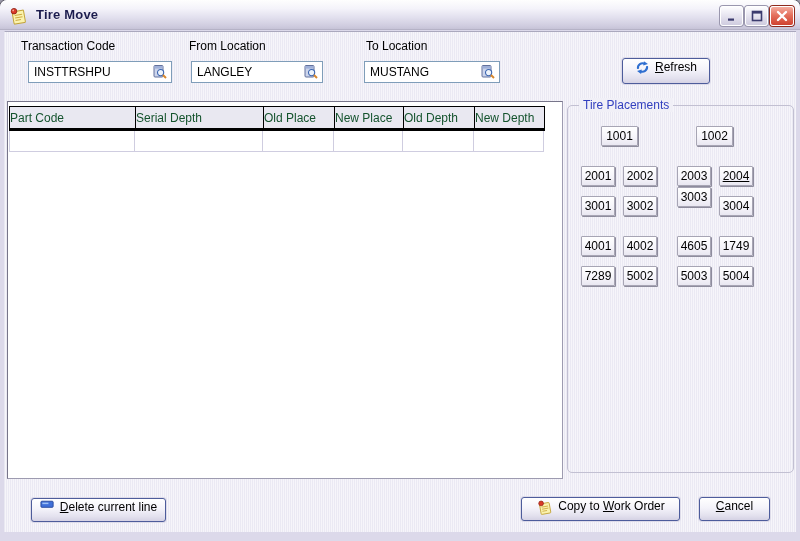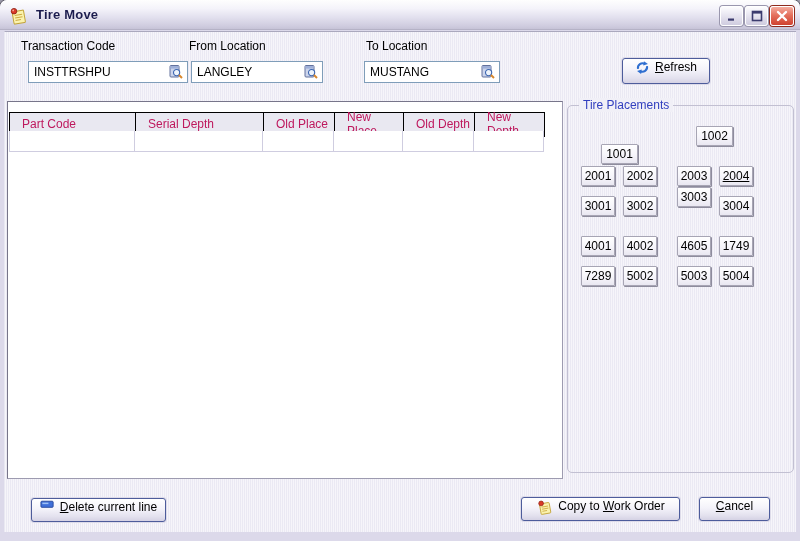--- a/index.html
+++ b/index.html
@@ -74,21 +74,21 @@
   .grid-panel{
     position:absolute;left:6px;top:100px;width:556px;height:378px;
     background:#fff;border:1px solid #9d9bb0;
     border-top-color:#77758a;border-left-color:#77758a;
   }
   .grid-header{
     position:absolute;left:1px;top:4px;display:flex;border-bottom:2px solid #000;
   }
   .grid-header .hcell{
     height:23px;background:#e9e8f1;border:1px solid #000;margin-left:-1px;
-    font-size:12px;color:#be185d;display:flex;align-items:center;padding-left:12px;margin-top:6px;
+    font-size:12px;color:#14532d;display:flex;align-items:center;padding-left:0;
   }
   .grid-header .hcell:first-child{margin-left:0;}
   .grid-row{position:absolute;left:1px;top:29px;display:flex;}
   .grid-row .cell{
     height:21px;background:#fff;border-right:1px solid #cfcde0;border-bottom:1px solid #cfcde0;
   }
   .grid-row .cell:first-child{border-left:1px solid #cfcde0;}
 
   
   .groupbox{
@@ -145,21 +145,21 @@
       </button>
     </div>
   </div>
 
   <div class="client">
 
     <span class="field-label" style="left:16px;top:7px;">Transaction Code</span>
     <span class="field-label" style="left:184px;top:7px;">From Location</span>
     <span class="field-label" style="left:361px;top:7px;">To Location</span>
 
-    <div class="textbox" style="left:23px;top:29px;width:160px;padding-left:17px;">
+    <div class="textbox" style="left:23px;top:29px;width:144px;padding-left:17px;">
       <input value="INSTTRSHPU" style="">
       <button class="lookup-btn">
         <svg width="17" height="16" viewBox="0 0 17 16">
           <rect x="2" y="1.5" width="9" height="11.5" rx="1" fill="#ccd5ec" stroke="#63719c"></rect>
           <rect x="2.5" y="2" width="8" height="2.6" fill="#9fb0d8"></rect>
           <circle cx="8.6" cy="8.6" r="3.1" fill="#eef4fb" stroke="#3c66b0" stroke-width="1.1"></circle>
           <line x1="11" y1="11" x2="14" y2="14" stroke="#d9872b" stroke-width="2"></line>
         </svg>
       </button>
     </div>
@@ -211,21 +211,21 @@
         <div class="cell" style="width:71px;"></div>
         <div class="cell" style="width:69px;"></div>
         <div class="cell" style="width:71px;"></div>
         <div class="cell" style="width:70px;"></div>
       </div>
     </div>
 
     <div class="groupbox" style="left:562px;top:73px;">
       <span class="groupbox-label">Tire Placements</span>
 
-      <button class="tp-btn" style="left:33px;top:38px;width:37px;">1001</button>
+      <button class="tp-btn" style="left:33px;top:20px;width:37px;">1001</button>
       <button class="tp-btn" style="left:128px;top:20px;width:37px;">1002</button>
 
       <button class="tp-btn" style="left:13px;top:60px;">2001</button>
       <button class="tp-btn" style="left:55px;top:60px;">2002</button>
       <button class="tp-btn" style="left:109px;top:60px;">2003</button>
       <button class="tp-btn" style="left:151px;top:60px;text-decoration:underline;">2004</button>
 
       <button class="tp-btn" style="left:13px;top:90px;">3001</button>
       <button class="tp-btn" style="left:55px;top:90px;">3002</button>
       <button class="tp-btn" style="left:109px;top:81px;">3003</button>

